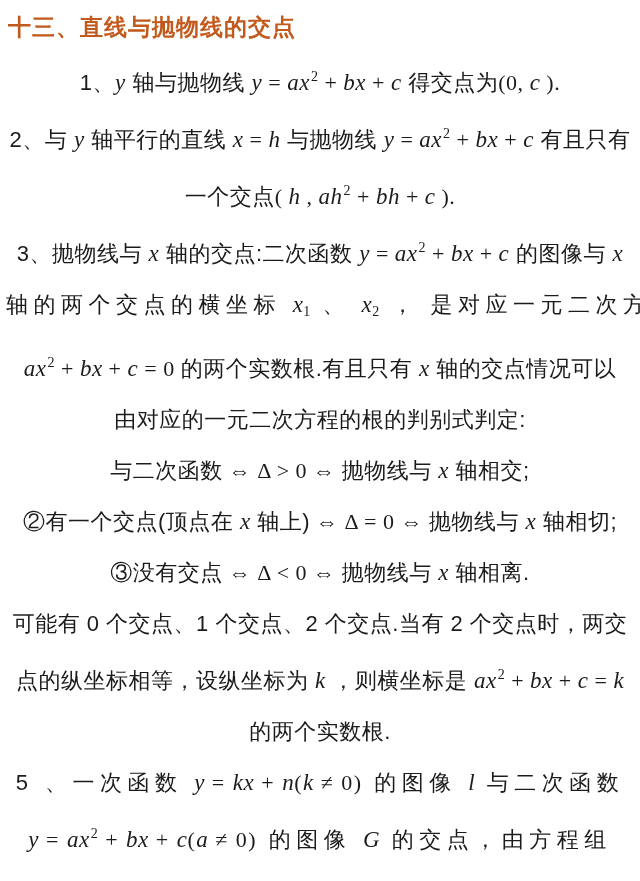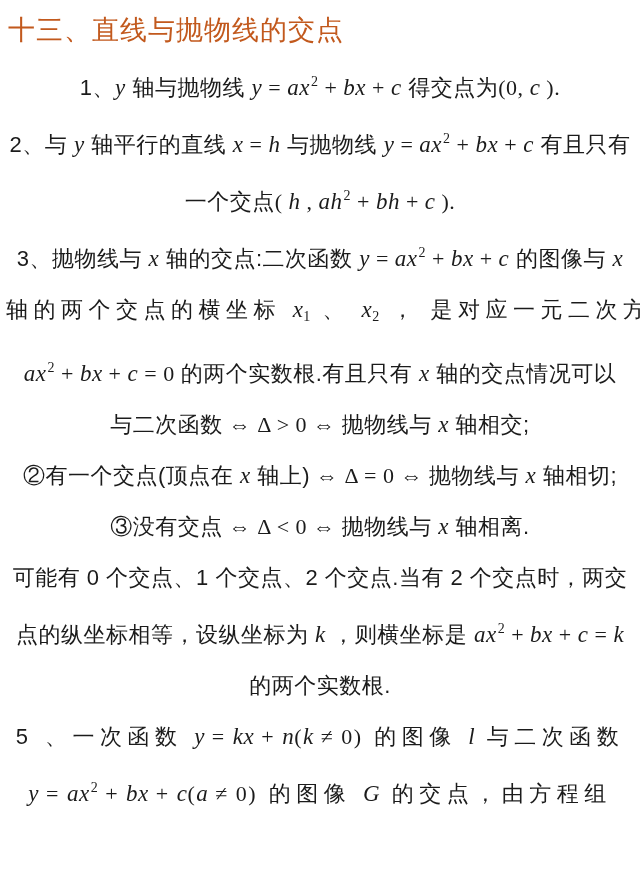--- a/index.html
+++ b/index.html
@@ -12,22 +12,22 @@
     height: 881px;
     overflow: hidden;
     font-family: "Liberation Sans", sans-serif;
     color: #1b1b1b;
   }
   .doc {
     padding: 10px 6px 0 6px;
   }
   .title {
     margin: 2px 0 8px 2px;
-    font-size: 27px;
-    font-weight: normal;
+    font-size: 23px;
+    font-weight: bold;
     letter-spacing: 1px;
     font-family: "Liberation Sans", sans-serif;
   }
   .line {
     font-size: 22px;
     line-height: 51px;
     white-space: nowrap;
     letter-spacing: 0.5px;
     text-align: center;
   }
@@ -66,20 +66,21 @@
 
 <div class="doc">
   <h1 class="title" style="color: rgb(194, 89, 29);">十三、直线与抛物线的交点</h1>
   <div>
       <div class="line"><span class="t">1、</span><span class="m">y</span><span class="t"> 轴与抛物线 </span><span class="m">y</span><span class="r"> = </span><span class="m">ax</span><span class="sup">2</span><span class="r"> + </span><span class="m">bx</span><span class="r"> + </span><span class="m">c</span><span class="t"> 得交点为</span><span class="r">(0, </span><span class="m">c</span><span class="r"> ).</span></div>
       <div class="line"><span class="t">2、与 </span><span class="m">y</span><span class="t"> 轴平行的直线 </span><span class="m">x</span><span class="r"> = </span><span class="m">h</span><span class="t"> 与抛物线 </span><span class="m">y</span><span class="r"> = </span><span class="m">ax</span><span class="sup">2</span><span class="r"> + </span><span class="m">bx</span><span class="r"> + </span><span class="m">c</span><span class="t"> 有且只有</span></div>
       <div class="line"><span class="t">一个交点</span><span class="r">( </span><span class="m">h</span><span class="r"> , </span><span class="m">ah</span><span class="sup">2</span><span class="r"> + </span><span class="m">bh</span><span class="r"> + </span><span class="m">c</span><span class="r"> ).</span></div>
       <div class="line"><span class="t">3、抛物线与 </span><span class="m">x</span><span class="t"> 轴的交点:二次函数 </span><span class="m">y</span><span class="r"> = </span><span class="m">ax</span><span class="sup">2</span><span class="r"> + </span><span class="m">bx</span><span class="r"> + </span><span class="m">c</span><span class="t"> 的图像与 </span><span class="m">x</span></div>
       <div class="line wide"><span class="t">轴的两个交点的横坐标 </span><span class="m">x</span><span class="sub">1</span><span class="t"> 、 </span><span class="m">x</span><span class="sub">2</span><span class="t"> ， 是对应一元二次方程</span></div>
       <div class="line"><span class="m">ax</span><span class="sup">2</span><span class="r"> + </span><span class="m">bx</span><span class="r"> + </span><span class="m">c</span><span class="r"> = 0 </span><span class="t">的两个实数根.有且只有 </span><span class="m">x</span><span class="t"> 轴的交点情况可以</span></div>
+      <div class="line"><span class="t">由对应的一元二次方程的根的判别式判定:</span></div>
       <div class="line"><span class="t">与二次函数</span><span class="r"> ⇔ Δ &gt; 0 ⇔ </span><span class="t">抛物线与 </span><span class="m">x</span><span class="t"> 轴相交;</span></div>
       <div class="line"><span class="t">②有一个交点(顶点在 </span><span class="m">x</span><span class="t"> 轴上)</span><span class="r"> ⇔ Δ = 0 ⇔ </span><span class="t">抛物线与 </span><span class="m">x</span><span class="t"> 轴相切;</span></div>
       <div class="line"><span class="t">③没有交点</span><span class="r"> ⇔ Δ &lt; 0 ⇔ </span><span class="t">抛物线与 </span><span class="m">x</span><span class="t"> 轴相离.</span></div>
       <div class="line"><span class="t">可能有 0 个交点、1 个交点、2 个交点.当有 2 个交点时，两交</span></div>
       <div class="line"><span class="t">点的纵坐标相等，设纵坐标为 </span><span class="m">k</span><span class="t"> ，则横坐标是 </span><span class="m">ax</span><span class="sup">2</span><span class="r"> + </span><span class="m">bx</span><span class="r"> + </span><span class="m">c</span><span class="r"> = </span><span class="m">k</span></div>
       <div class="line"><span class="t">的两个实数根.</span></div>
       <div class="line wide"><span class="t">5 、一次函数 </span><span class="m">y</span><span class="r"> = </span><span class="m">kx</span><span class="r"> + </span><span class="m">n</span><span class="r">(</span><span class="m">k</span><span class="r"> ≠ 0)</span><span class="t"> 的图像 </span><span class="m">l</span><span class="t"> 与二次函数</span></div>
       <div class="line wide"><span class="m">y</span><span class="r"> = </span><span class="m">ax</span><span class="sup">2</span><span class="r"> + </span><span class="m">bx</span><span class="r"> + </span><span class="m">c</span><span class="r">(</span><span class="m">a</span><span class="r"> ≠ 0)</span><span class="t"> 的图像 </span><span class="m">G</span><span class="t"> 的交点，由方程组</span></div>
     </div>
 </div>

